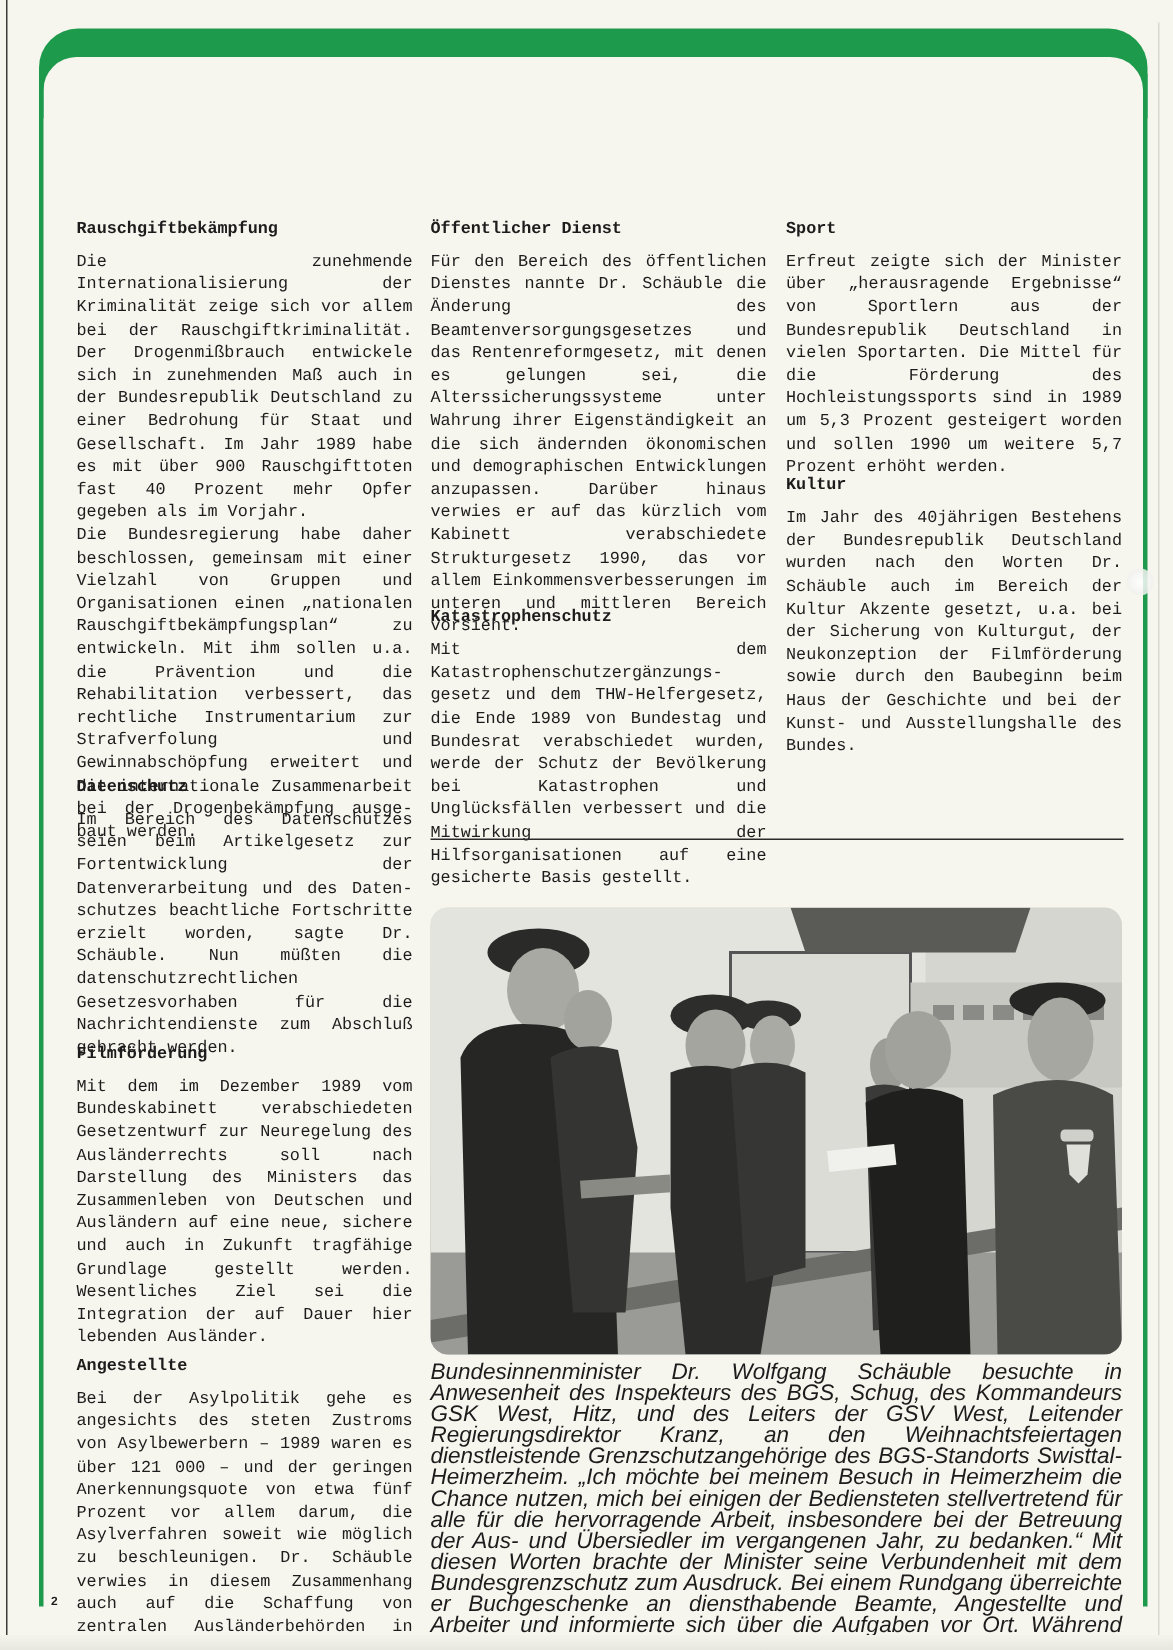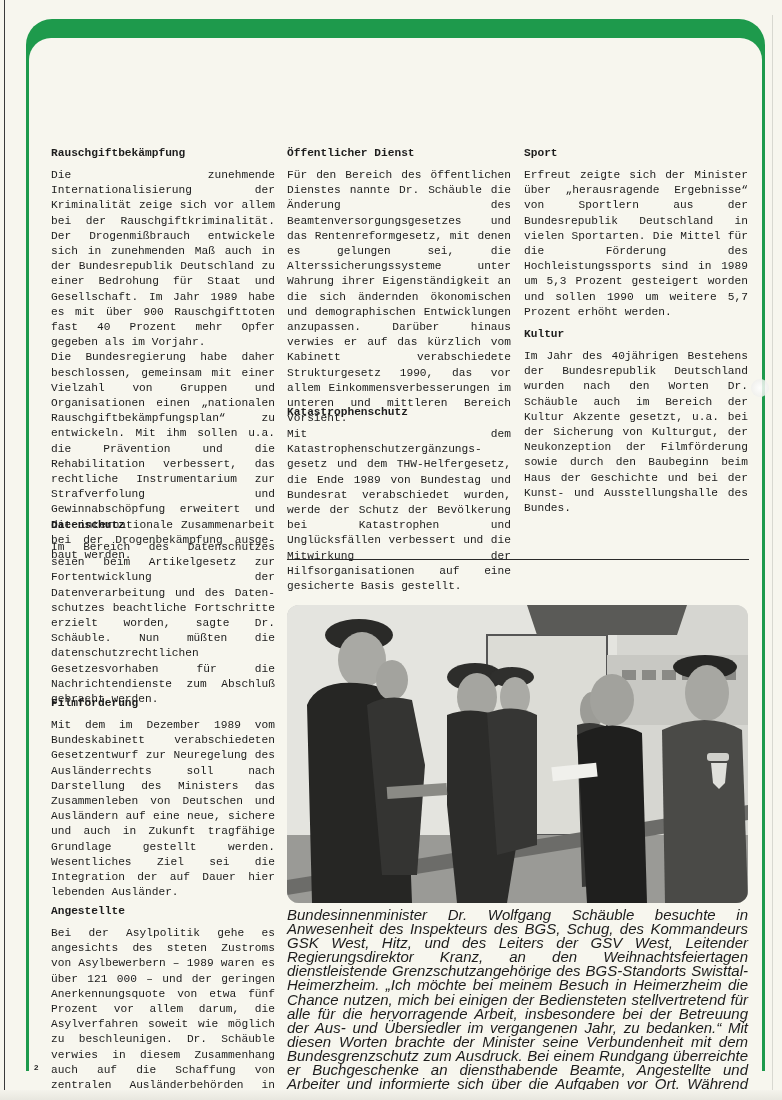--- a/index.html
+++ b/index.html
@@ -174,21 +174,21 @@
     <h2>Katastrophenschutz</h2>
     <p>Mit dem Katastrophenschutzergänzungs­gesetz und dem THW-Helfergesetz, die Ende 1989 von Bundestag und Bundes­rat verabschiedet wurden, werde der Schutz der Bevölkerung bei Katastrophen und Unglücksfällen verbessert und die Mitwirkung der Hilfsorganisationen auf ei­ne gesicherte Basis gestellt.</p>
   </div>
 </div>
 
 <div class="col" id="col3">
   <div class="section" style="top:146px">
     <h2>Sport</h2>
     <p>Erfreut zeigte sich der Minister über „her­ausragende Ergebnisse“ von Sportlern aus der Bundesrepublik Deutschland in vielen Sportarten. Die Mittel für die För­derung des Hochleistungssports sind in 1989 um 5,3 Prozent gesteigert worden und sollen 1990 um weitere 5,7 Prozent erhöht werden.</p>
   </div>
-  <div class="section" style="top:327px">
+  <div class="section" style="top:317px">
     <h2>Kultur</h2>
     <p>Im Jahr des 40jährigen Bestehens der Bundesrepublik Deutschland wurden nach den Worten Dr. Schäuble auch im Bereich der Kultur Akzente gesetzt, u.a. bei der Sicherung von Kulturgut, der Neu­konzeption der Filmförderung sowie durch den Baubeginn beim Haus der Ge­schichte und bei der Kunst- und Ausstel­lungshalle des Bundes.</p>
   </div>
 </div>
 
 <div class="scan-spot"></div>
 
 <div class="rule"></div>
 
 <div class="photo">

